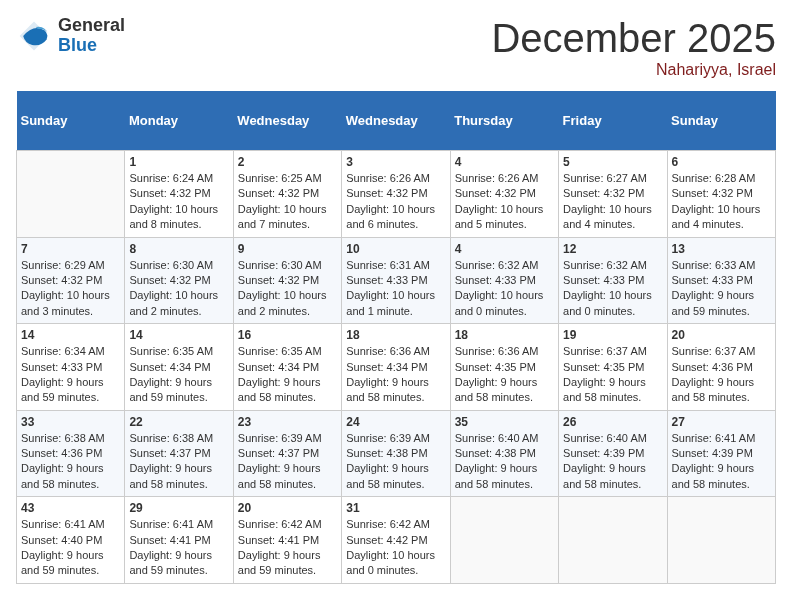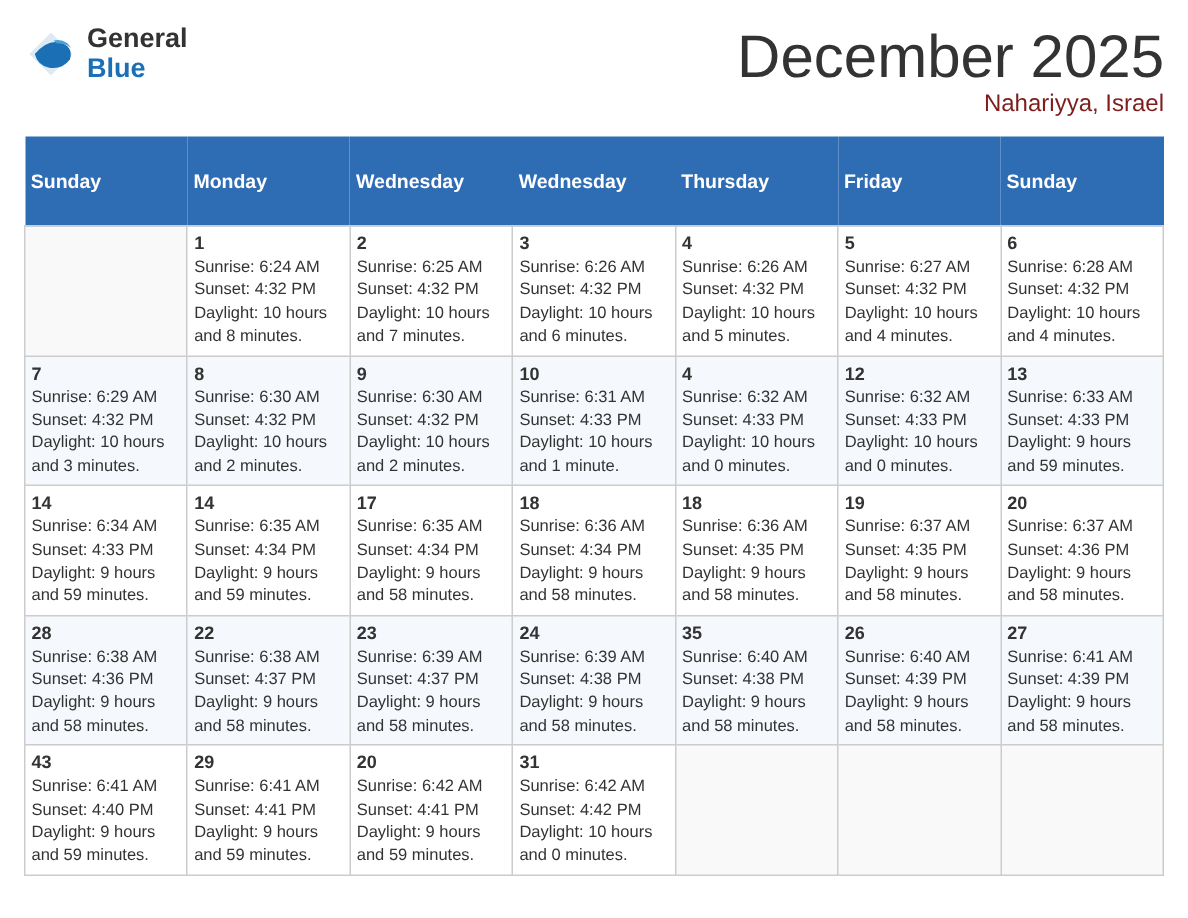--- a/index.html
+++ b/index.html
@@ -213,21 +213,21 @@
           Sunrise: 6:34 AM<br>Sunset: 4:33 PM<br>Daylight: 9 hours and 59 minutes.
         </div>
       </td>
         <td>
         <div class="day-num">14</div>
         <div class="day-info">
           Sunrise: 6:35 AM<br>Sunset: 4:34 PM<br>Daylight: 9 hours and 59 minutes.
         </div>
       </td>
         <td>
-        <div class="day-num">17</div>
+        <div class="day-num">16</div>
         <div class="day-info">
           Sunrise: 6:35 AM<br>Sunset: 4:34 PM<br>Daylight: 9 hours and 58 minutes.
         </div>
       </td>
         <td>
         <div class="day-num">18</div>
         <div class="day-info">
           Sunrise: 6:36 AM<br>Sunset: 4:34 PM<br>Daylight: 9 hours and 58 minutes.
         </div>
       </td>
@@ -245,21 +245,21 @@
       </td>
         <td>
         <div class="day-num">20</div>
         <div class="day-info">
           Sunrise: 6:37 AM<br>Sunset: 4:36 PM<br>Daylight: 9 hours and 58 minutes.
         </div>
       </td>
       </tr>
       <tr>
         <td>
-        <div class="day-num">28</div>
+        <div class="day-num">33</div>
         <div class="day-info">
           Sunrise: 6:38 AM<br>Sunset: 4:36 PM<br>Daylight: 9 hours and 58 minutes.
         </div>
       </td>
         <td>
         <div class="day-num">22</div>
         <div class="day-info">
           Sunrise: 6:38 AM<br>Sunset: 4:37 PM<br>Daylight: 9 hours and 58 minutes.
         </div>
       </td>

